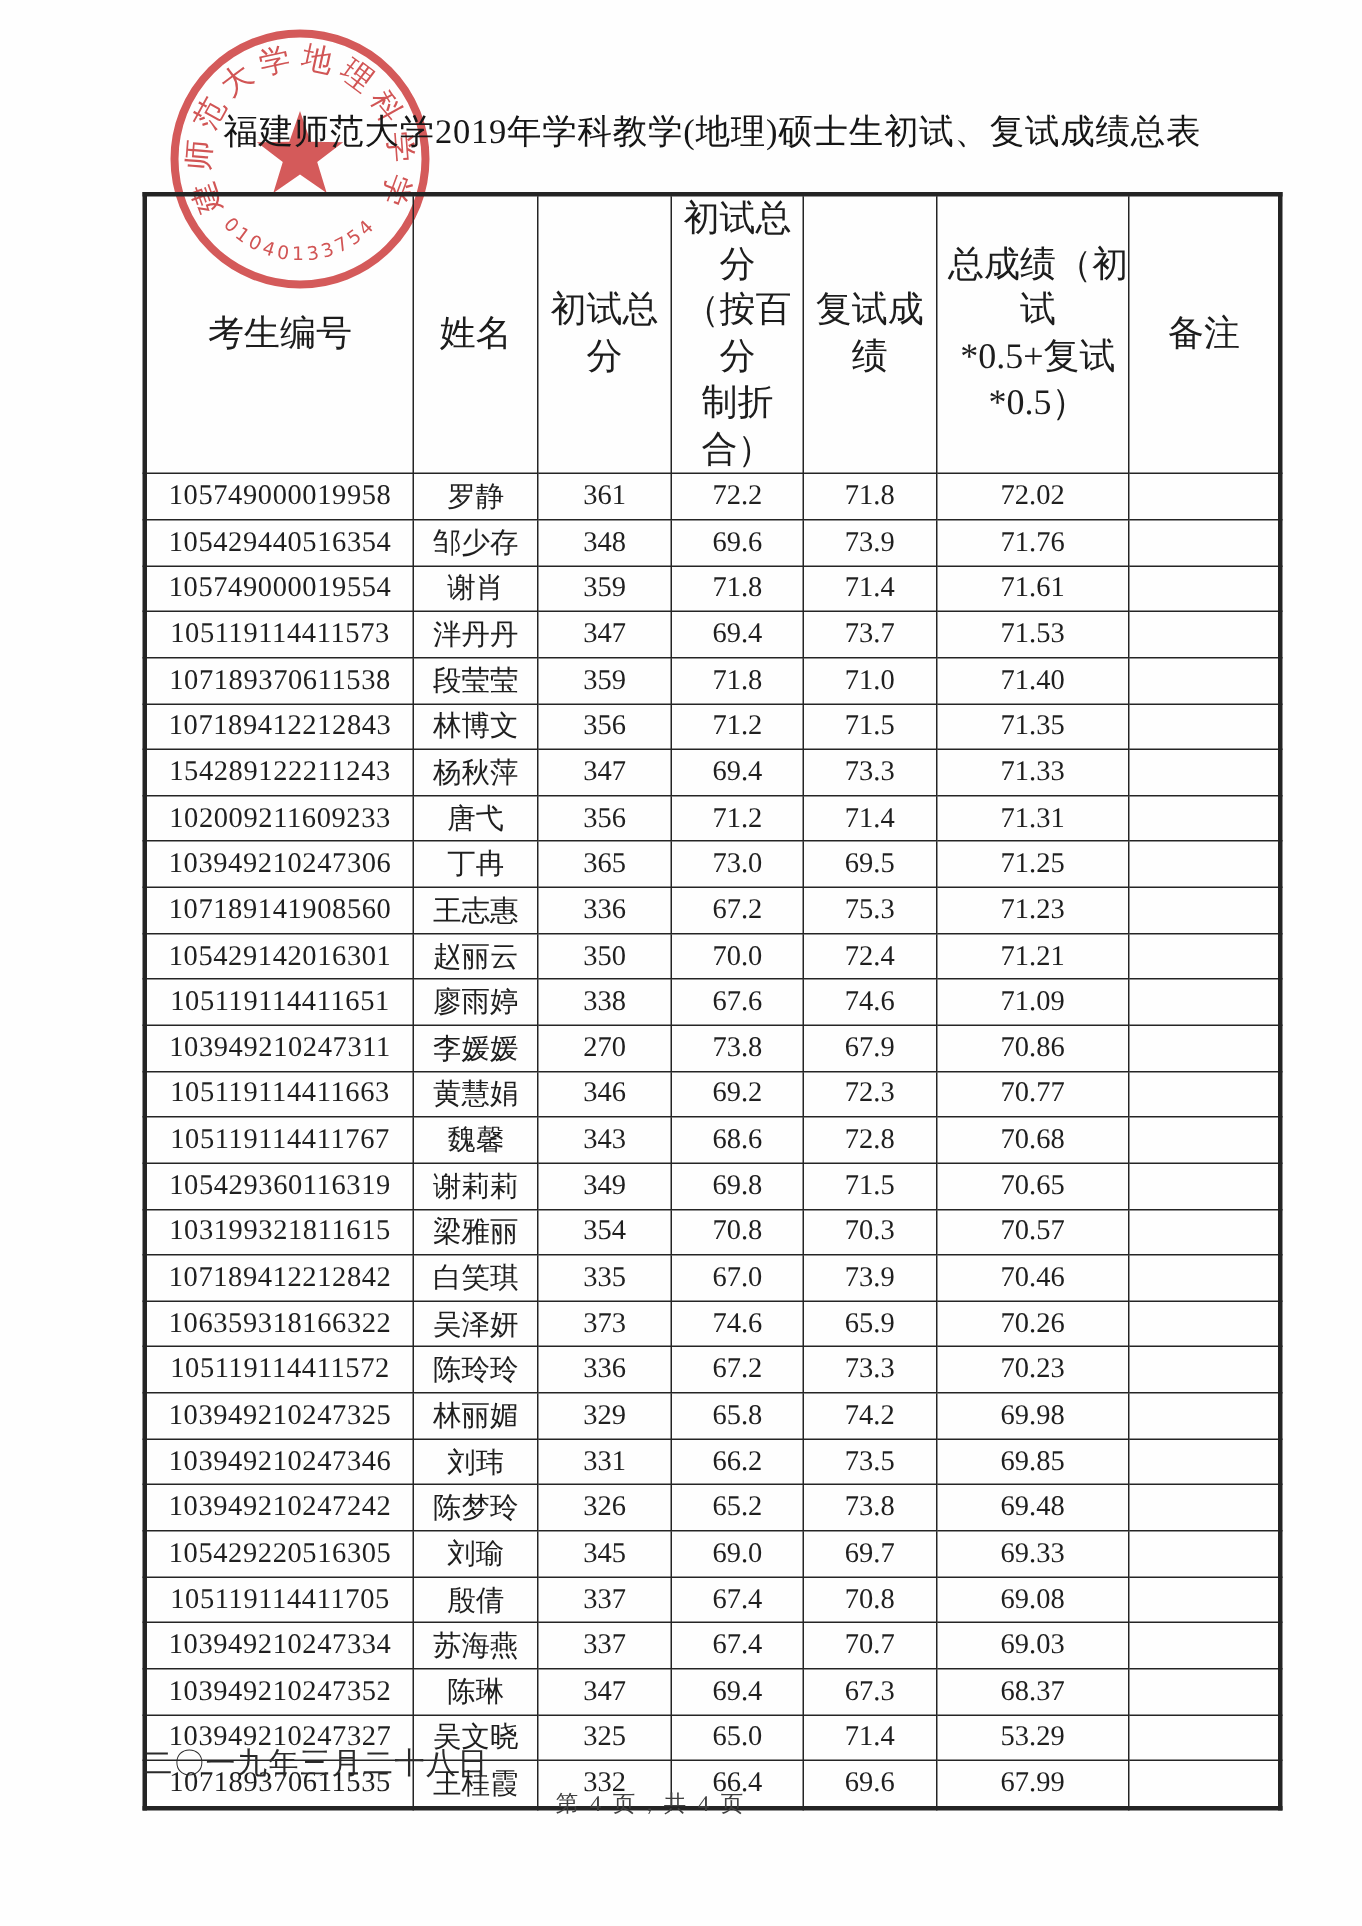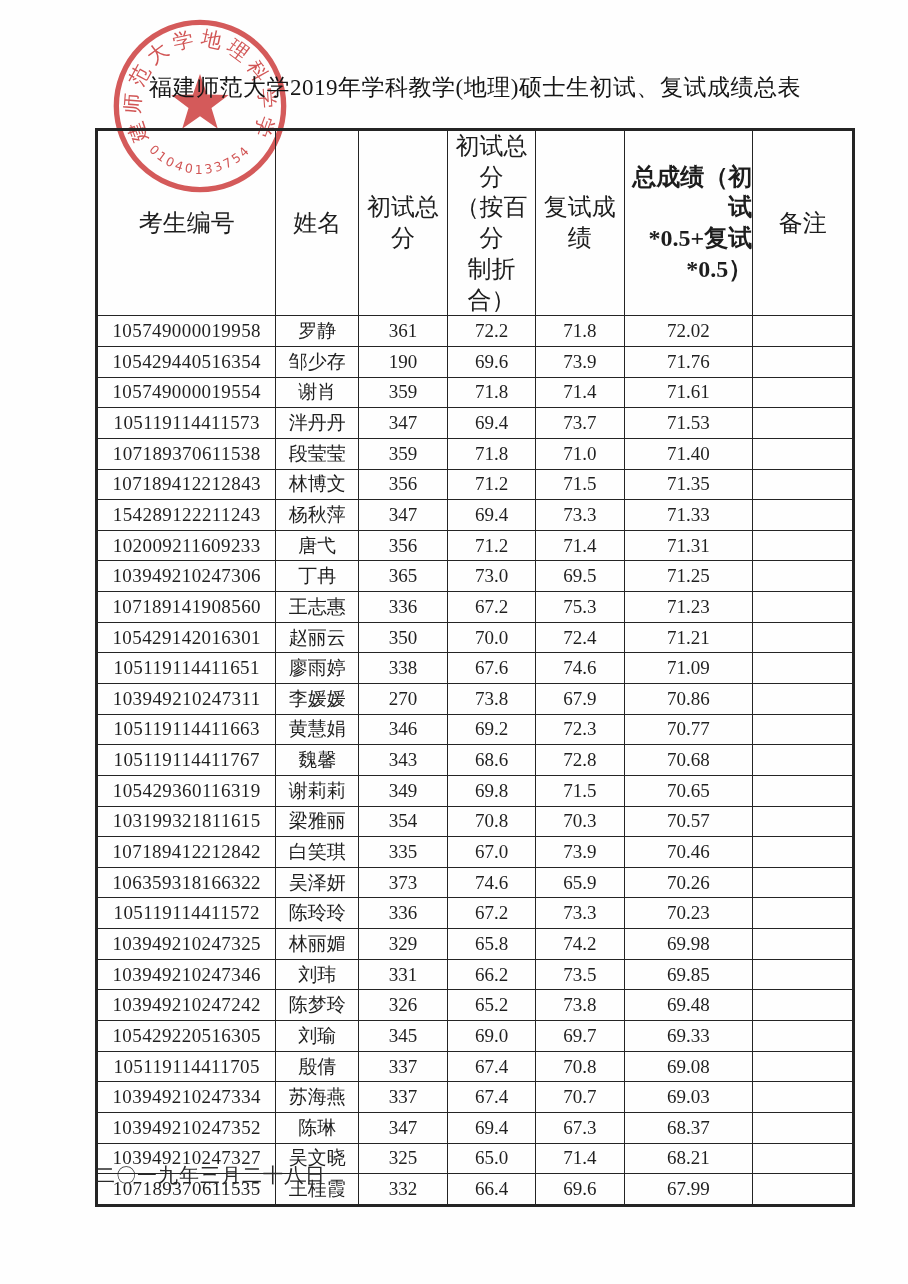--- a/index.html
+++ b/index.html
@@ -54,23 +54,22 @@
   }
   .score-table { border: 3px solid #242424; }
   .score-table thead th {
     height: 74px;
     font-weight: normal;
     font-size: 24px;
     white-space: pre-line;
     line-height: 1.28;
   }
   .score-table thead th.th-left {
-    text-align: right;
+    text-align: center;
     padding-left: 7px;
-    font-weight: bold;
   }
   .score-table tbody td {
     height: 29.65px;
     font-size: 19px;
     color: #1f1f1f;
   }
   .score-table tbody td.c-id { letter-spacing: 0.4px; }
 
   .footer-date {
     position: absolute;
@@ -145,21 +144,21 @@
       <td>罗静</td>
       <td>361</td>
       <td>72.2</td>
       <td>71.8</td>
       <td>72.02</td>
       <td></td>
     </tr>
         <tr>
       <td class="c-id">105429440516354</td>
       <td>邹少存</td>
-      <td>190</td>
+      <td>348</td>
       <td>69.6</td>
       <td>73.9</td>
       <td>71.76</td>
       <td></td>
     </tr>
         <tr>
       <td class="c-id">105749000019554</td>
       <td>谢肖</td>
       <td>359</td>
       <td>71.8</td>
@@ -382,30 +381,31 @@
       <td>67.3</td>
       <td>68.37</td>
       <td></td>
     </tr>
         <tr>
       <td class="c-id">103949210247327</td>
       <td>吴文晓</td>
       <td>325</td>
       <td>65.0</td>
       <td>71.4</td>
-      <td>68.21</td>
+      <td>53.29</td>
       <td></td>
     </tr>
         <tr>
       <td class="c-id">107189370611535</td>
       <td>王桂霞</td>
       <td>332</td>
       <td>66.4</td>
       <td>69.6</td>
       <td>67.99</td>
       <td></td>
     </tr>
       </tbody>
   </table>
 
   <div class="footer-date">二〇一九年三月二十八日</div>
+  <div class="page-number">第 4 页，共 4 页</div>
 
 </div>
 
 </body></html>

